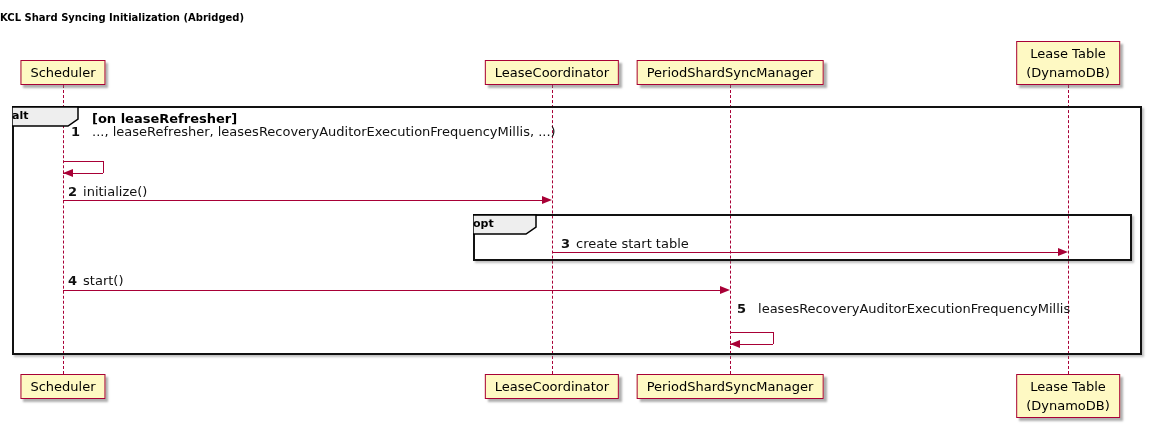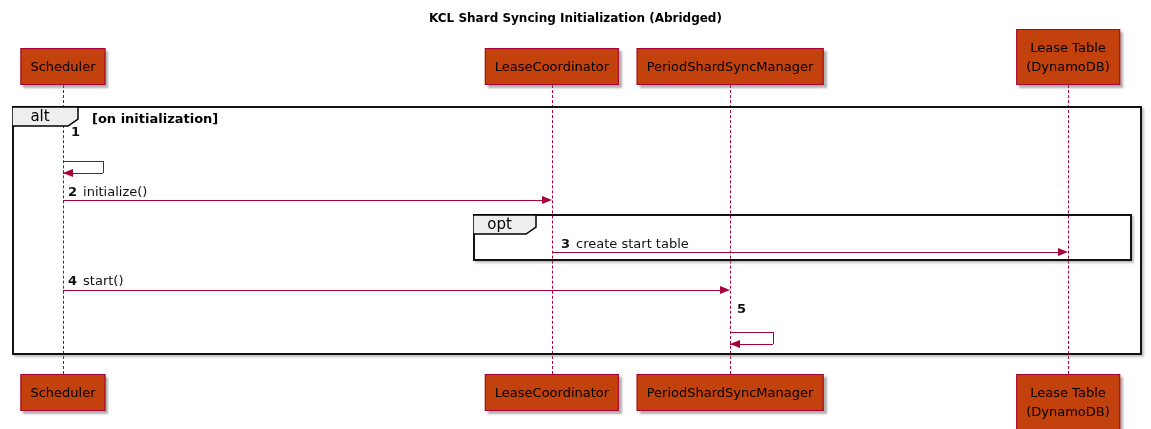--- a/index.html
+++ b/index.html
@@ -2,44 +2,44 @@
 <html><head>
 <meta charset="utf-8">
 <style>
   html,body{margin:0;padding:0;background:#ffffff;}
   .canvas{
     position:relative;width:1151px;height:429px;background:#ffffff;
     font-family:"DejaVu Sans","Liberation Sans",sans-serif;color:#000;
     overflow:hidden;
   }
   .title{
-    position:absolute;left:0;right:0;top:8px;text-align:center;
-    font-size:12px;font-weight:bold;line-height:20px;
+    position:absolute;left:0;right:0;top:8px;text-align:left;
+    font-size:10px;font-weight:bold;line-height:20px;
   }
   .lifeline{
     position:absolute;top:85px;height:289px;width:0;
     border-left:1px dashed #A80036;
   }
   .pbox{
     position:absolute;transform:translateX(-50%);
-    background:#c2410c;border:1.5px solid #A80036;
-    padding:8px 9px;font-size:13px;line-height:19px;text-align:center;
+    background:#fef9c3;border:1.5px solid #A80036;
+    padding:2px 9px;font-size:13px;line-height:19px;text-align:center;
     box-shadow:3px 3px 2px rgba(110,110,110,0.55);white-space:nowrap;
   }
   .pbox.toprow{bottom:344px;}
   .pbox.bottomrow{top:374px;}
   .frame{
     position:absolute;border:2px solid #121212;background:transparent;
     box-shadow:2px 2px 2px rgba(130,130,130,0.5);
   }
   .frag-header{position:absolute;width:68px;height:21px;}
   .frag-header svg{position:absolute;left:0;top:0;}
   .frag-op{
-    position:absolute;left:0;top:1px;width:56px;text-align:center;
-    font-size:15px;font-weight:normal;line-height:18px;
+    position:absolute;left:0;top:1px;width:56px;text-align:left;
+    font-size:11px;font-weight:bold;line-height:18px;
   }
   .guard{
     position:absolute;font-size:13px;font-weight:bold;line-height:17px;
     white-space:nowrap;
   }
   .msg-label{
     position:absolute;display:flex;align-items:center;
     font-size:13px;line-height:16px;white-space:nowrap;color:#111;
   }
   .msg-num{font-weight:bold;margin-right:6px;}
@@ -69,25 +69,26 @@
   <div class="lifeline" style="left:730px"></div>
   <div class="lifeline" style="left:1068px"></div>
 
   <div class="frame" style="left:12px;top:106px;width:1126px;height:245px"></div>
   <div class="frag-header" style="left:12px;top:106px">
     <svg width="68" height="21" viewBox="0 0 68 21">
       <polygon points="0,1 66,1 66,13 56,20 0,20" fill="#EEEEEE" stroke="#000000" stroke-width="1.5"></polygon>
     </svg>
     <div class="frag-op">alt</div>
   </div>
-  <div class="guard" style="left:92px;top:110px">[on initialization]</div>
+  <div class="guard" style="left:92px;top:110px">[on leaseRefresher]</div>
 
   <div class="msg-label" style="left:71px;top:124px">
     <span class="msg-num">1</span>
     <span>
+      <span style="display:block" class="indent2">..., leaseRefresher, leasesRecoveryAuditorExecutionFrequencyMillis, ...)</span>
     </span>
   </div>
   <div class="hline" style="left:63px;top:161px;width:40px"></div>
   <div class="vline" style="left:103px;top:161px;height:12px"></div>
   <div class="hline" style="left:63px;top:173px;width:40px"></div>
   <div class="head-left" style="left:63px;top:169px"></div>
 
   <div class="msg-label" style="left:68px;top:184px">
     <span class="msg-num">2</span>
     <span>initialize()</span>
@@ -113,20 +114,21 @@
   <div class="msg-label" style="left:68px;top:273px">
     <span class="msg-num">4</span>
     <span>start()</span>
   </div>
   <div class="hline" style="left:63px;top:290px;width:662px"></div>
   <div class="head-right" style="left:720px;top:286px"></div>
 
   <div class="msg-label" style="left:737px;top:301px">
     <span class="msg-num">5</span>
     <span>
+      <span style="display:block" class="indent2">leasesRecoveryAuditorExecutionFrequencyMillis</span>
     </span>
   </div>
   <div class="hline" style="left:730px;top:332px;width:43px"></div>
   <div class="vline" style="left:773px;top:332px;height:12px"></div>
   <div class="hline" style="left:730px;top:344px;width:43px"></div>
   <div class="head-left" style="left:730px;top:340px"></div>
 
   <div class="pbox toprow" style="left:63px">
     <span>Scheduler</span>
   </div>

